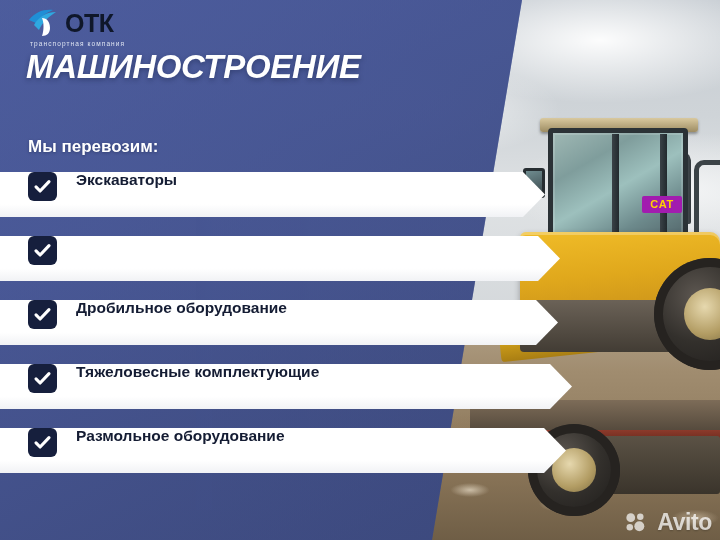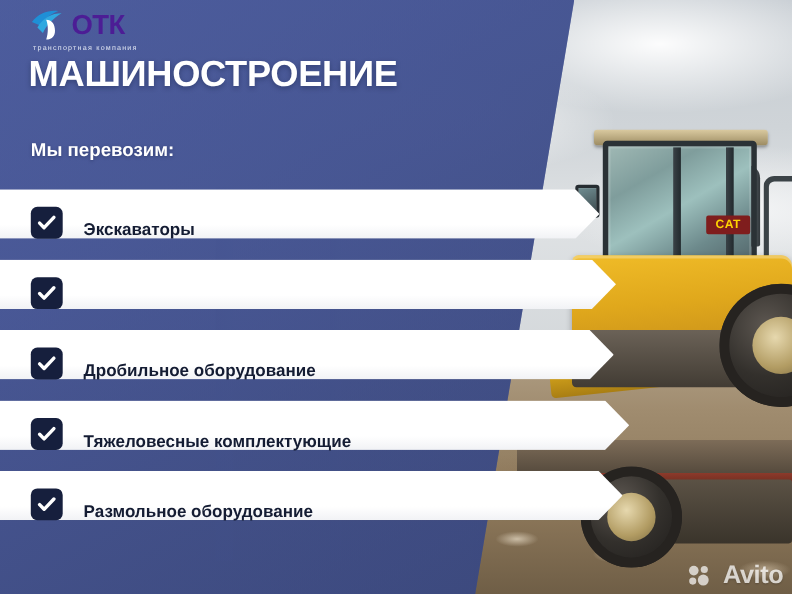--- a/index.html
+++ b/index.html
@@ -81,21 +81,21 @@
     border-radius:10px 0 0 0;
   }
   .body-yellow {
     position:absolute; left:520px; top:232px; width:200px; height:108px;
     background:linear-gradient(175deg,#f0bc28 0%, #e0a81c 40%, #c9911a 78%, #a87714 100%);
     border-radius:6px 10px 4px 4px;
     box-shadow:inset 0 3px 0 rgba(255,255,255,.28), 0 3px 6px rgba(0,0,0,.3);
   }
   .cat-badge {
     position:absolute; left:642px; top:196px; width:40px; height:17px;
-    background:#7f1d1d; color:#ffd300;
+    background:#a21caf; color:#ffd300;
     font:700 11px/17px "Liberation Sans", sans-serif;
     letter-spacing:.5px; text-align:center; border-radius:2px;
   }
   .body-dark {
     position:absolute; left:520px; top:300px; width:200px; height:52px;
     background:linear-gradient(180deg,#6b6257,#423c34);
     border-radius:4px;
   }
   .tire {
     position:absolute; border-radius:50%;
@@ -152,53 +152,53 @@
   }
 
   
   .logo-wrap {
     position:absolute; left:28px; top:8px;
     display:flex; flex-direction:column; align-items:flex-start;
   }
   .logo-row { display:flex; align-items:center; gap:3px; }
   .logo-mark { width:34px; height:30px; display:block; }
   .logo-text {
-    color:#4c1d95; font:700 25px/1 "Liberation Sans", sans-serif;
+    color:#0f172a; font:700 25px/1 "Liberation Sans", sans-serif;
     letter-spacing:-.5px;
   }
   .logo-sub {
     margin-top:3px; margin-left:2px;
     color:#e6ebf6; font:400 6.5px/1 "Liberation Sans", sans-serif;
     letter-spacing:1.1px; text-transform:lowercase; opacity:.95;
   }
 
   .headline {
     position:absolute; left:26px; top:50px; width:470px;
     color:#ffffff;
     font:700 33px/1.06 "Liberation Sans", sans-serif;
     letter-spacing:-.3px;
     text-transform:uppercase;
     text-shadow:0 2px 5px rgba(12,20,50,.35);
   }
-  .headline .l2 { display:block; }
+  .headline .l2 { display:block;font-style:italic; }
 
   .subhead {
-    position:absolute; left:28px; top:128px;
+    position:absolute; left:28px; top:138px;
     color:#ffffff;
     font:700 17px/1 "Liberation Sans", sans-serif;
     text-shadow:0 1px 3px rgba(12,20,50,.35);
   }
 
   
   .list { position:absolute; left:0; top:172px; width:720px; }
   .row {
     position:relative;
     height:45px;
     margin-bottom:19px;
-    display:flex; align-items:flex-end;
+    display:flex; align-items:flex-start;
   }
   .banner {
     position:absolute; left:0; top:0; height:45px;
     background:linear-gradient(180deg,#ffffff 0%, #ffffff 72%, #f1f2f5 100%);
     box-shadow:0 2px 4px rgba(10,18,46,.28);
   }
   .row-label {
     position:relative; z-index:3;
     color:#141c33;
     font:700 15.5px/1 "Liberation Sans", sans-serif;
@@ -210,21 +210,21 @@
     width:29px; height:29px; flex:0 0 29px;
     border-radius:6px;
     background:#161f3d;
     display:flex; align-items:center; justify-content:center;
   }
   .cbox svg { width:19px; height:19px; display:block; }
 
   
   .avito {
     position:absolute; right:8px; bottom:6px;
-    display:flex; align-items:flex-end; gap:11px;
+    display:flex; align-items:center; gap:11px;
     opacity:.82;
   }
   .avito-mark { width:21px; height:21px; display:block; }
   .avito-text {
     color:rgba(255,255,255,.9);
     font:700 23px/1 "Liberation Sans", sans-serif;
     letter-spacing:-.4px;
     text-shadow:0 1px 2px rgba(0,0,0,.28);
   }
 </style>

